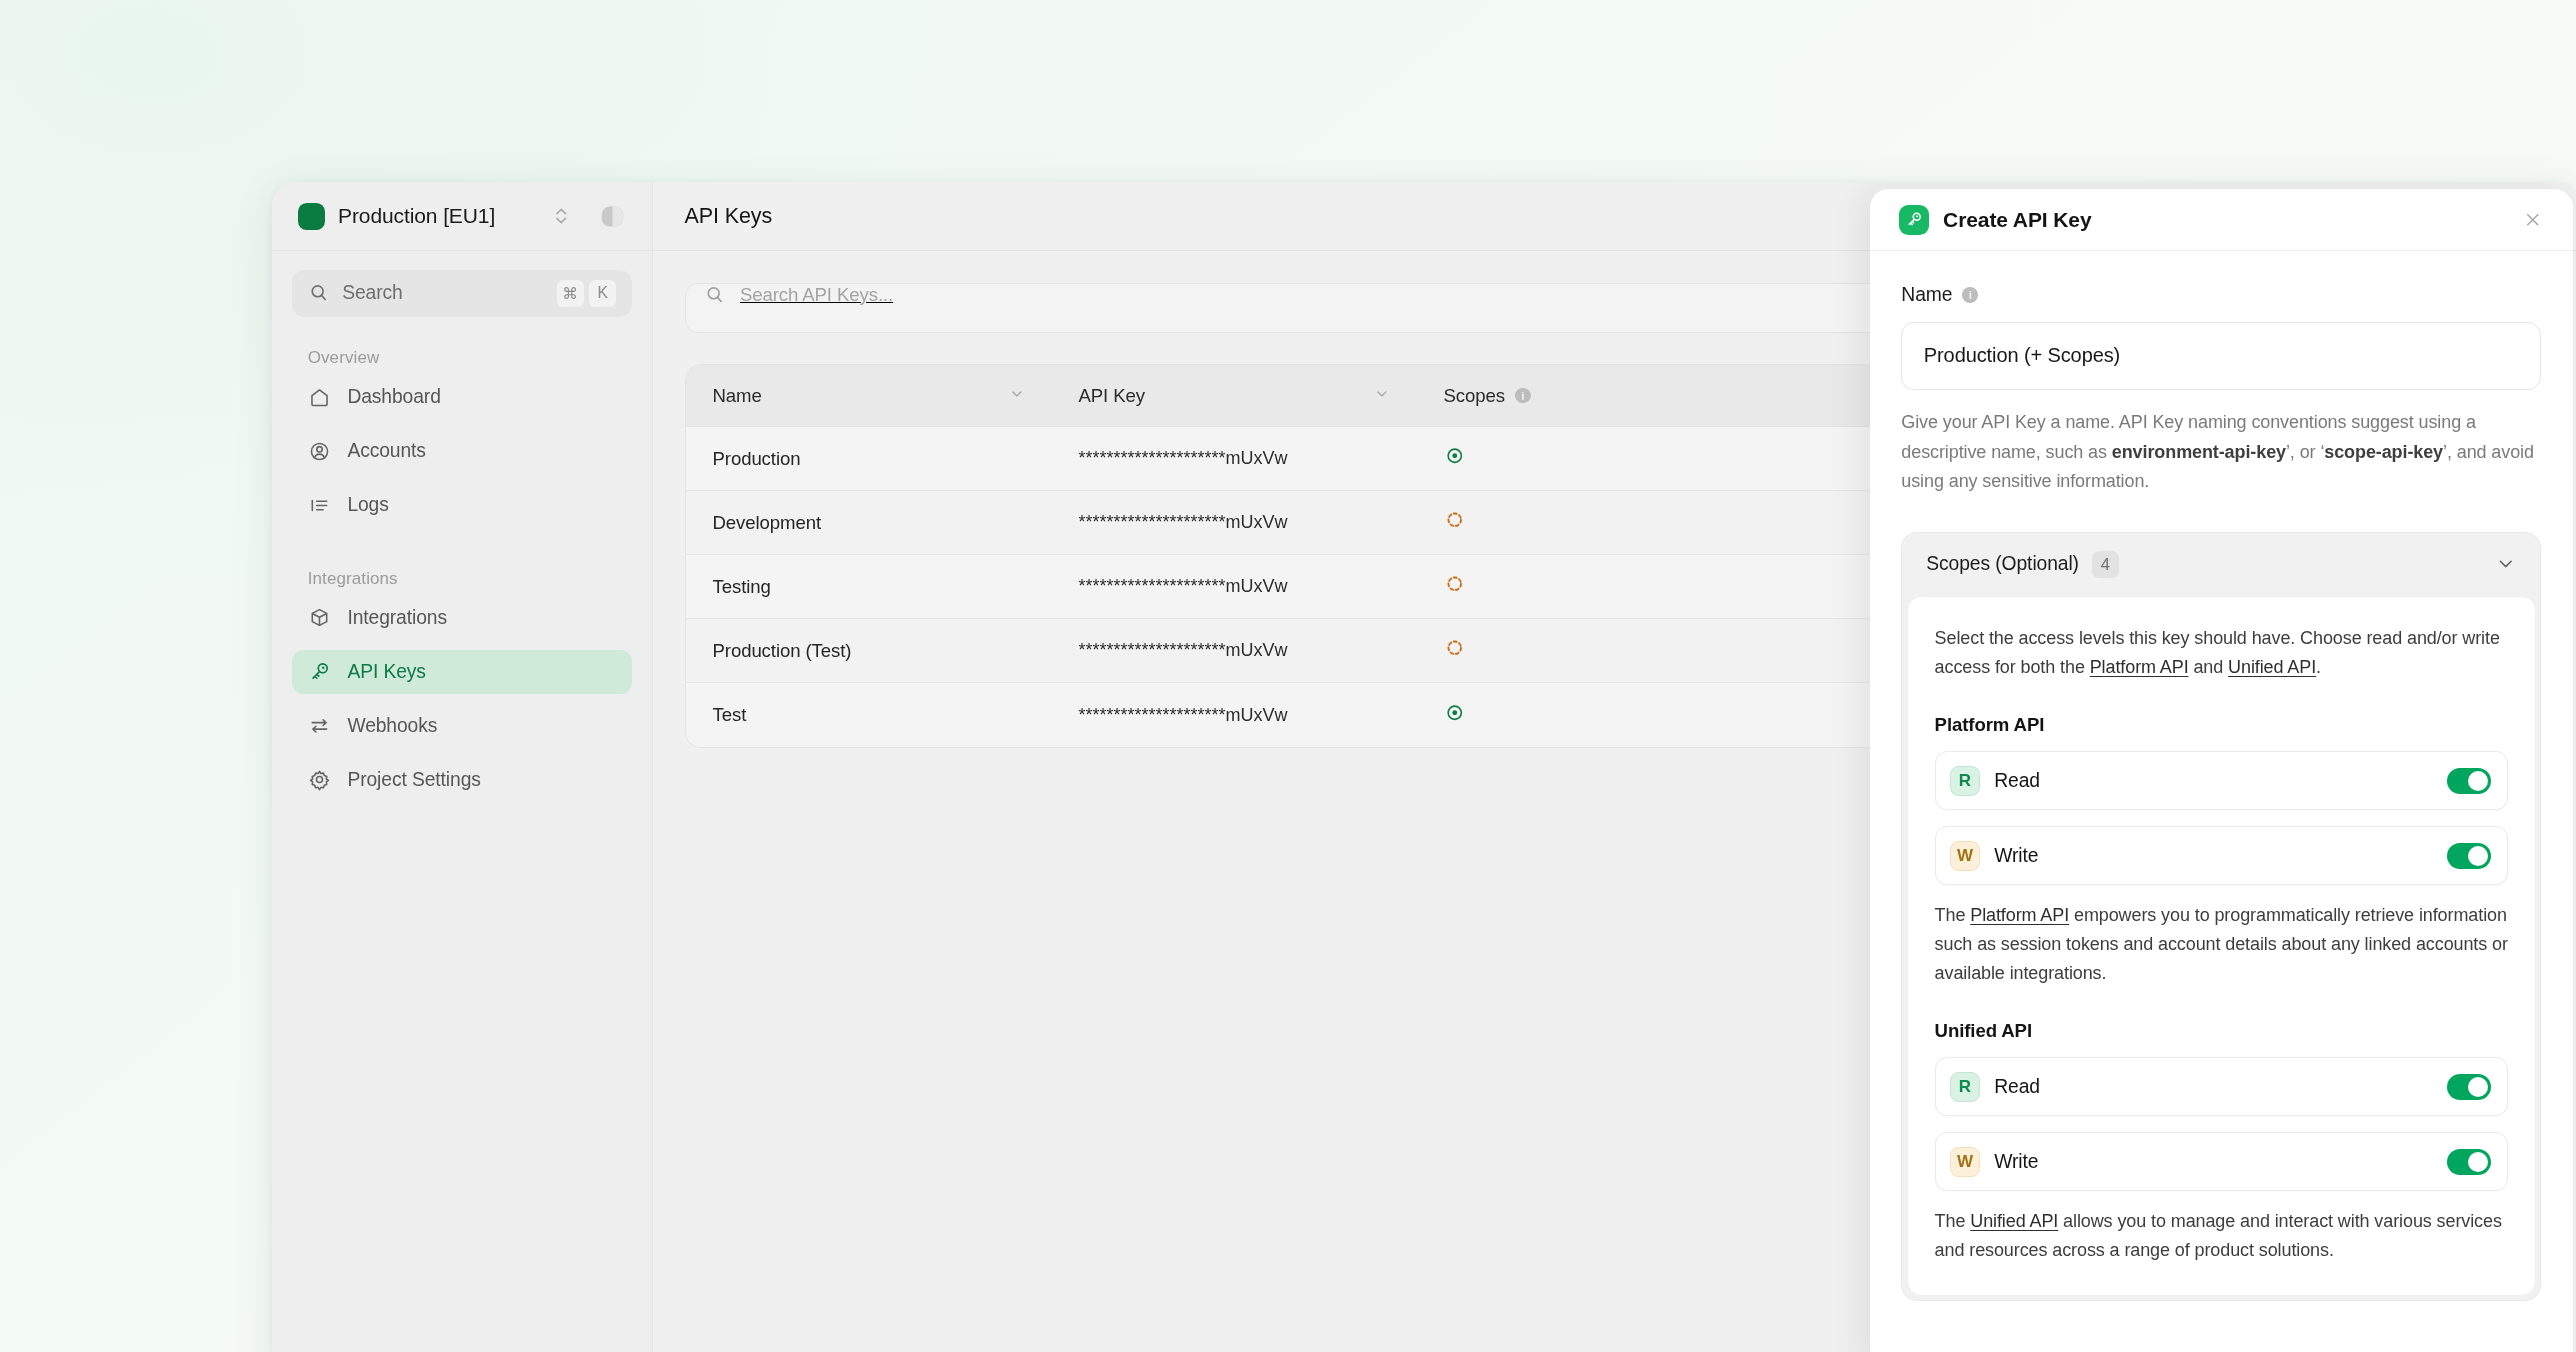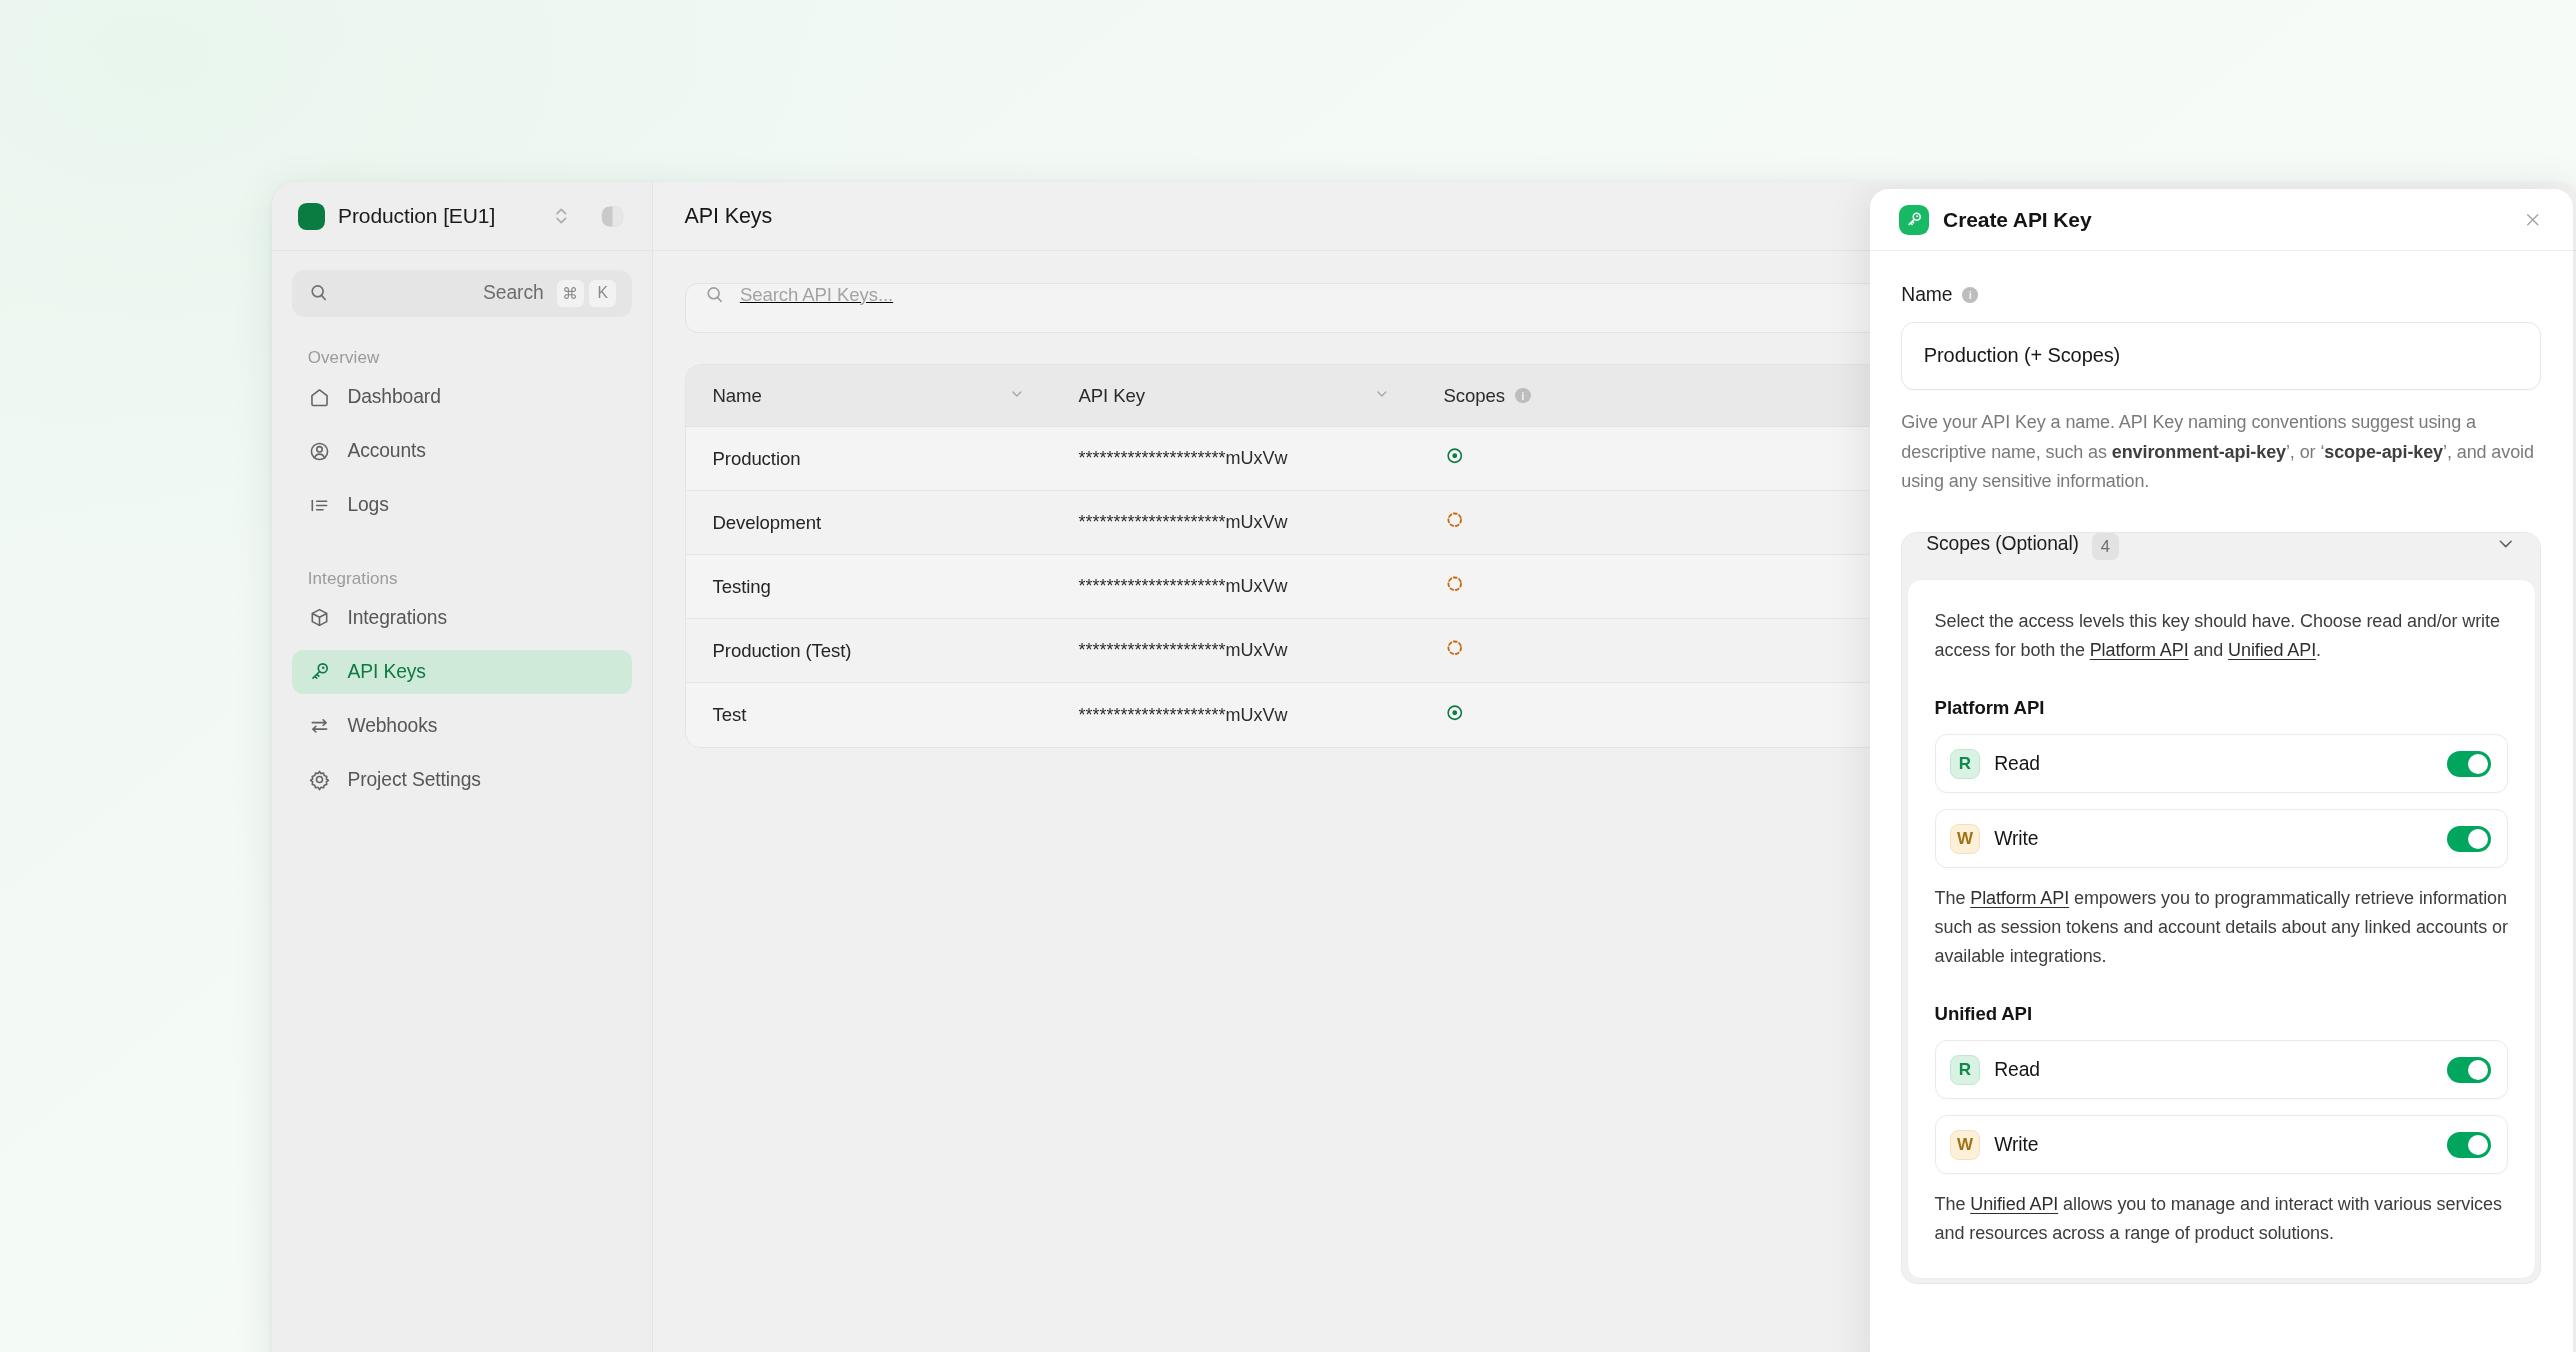--- a/index.html
+++ b/index.html
@@ -72,21 +72,20 @@
   .sb-body { padding: 18.6px 20px 0 20px; }
 
   .search-box {
     height: 47px;
     background: #e5e5e5;
     border-radius: 13px;
     display: flex;
     align-items: center;
     padding: 0 15.7px;
     gap: 13px;
-    text-align: right;
   }
   .search-box .sx { flex: 0 0 auto; display: flex; }
   .search-ph {
     flex: 1;
     font-size: 19.3px;
     color: #6d6d6d;
     letter-spacing: -0.1px;
   }
   .kbd-group { display: flex; gap: 5.7px; }
   .kbd {
@@ -281,22 +280,23 @@
   .help-text b { color: #3f3f3f; font-weight: 700; }
 
   .scopes-panel {
     margin-top: 36px;
     border: 1.4px solid #e8e8e8;
     border-radius: 15.7px;
     overflow: hidden;
     background: #f1f1f1;
   }
   .scopes-head {
-    height: 46px;
-    display: flex;
+    height: 63px;
+    display: flex;
+    align-items: center;
     padding: 0 24px;
     gap: 13px;
     background: #f1f1f1;
   }
   .scopes-title { font-size: 19.3px; color: #1d1d1d; letter-spacing: -0.1px; }
   .count-badge {
     min-width: 27px; height: 27px;
     border-radius: 7.2px;
     background: #e2e2e2;
     color: #6e6e6e;

